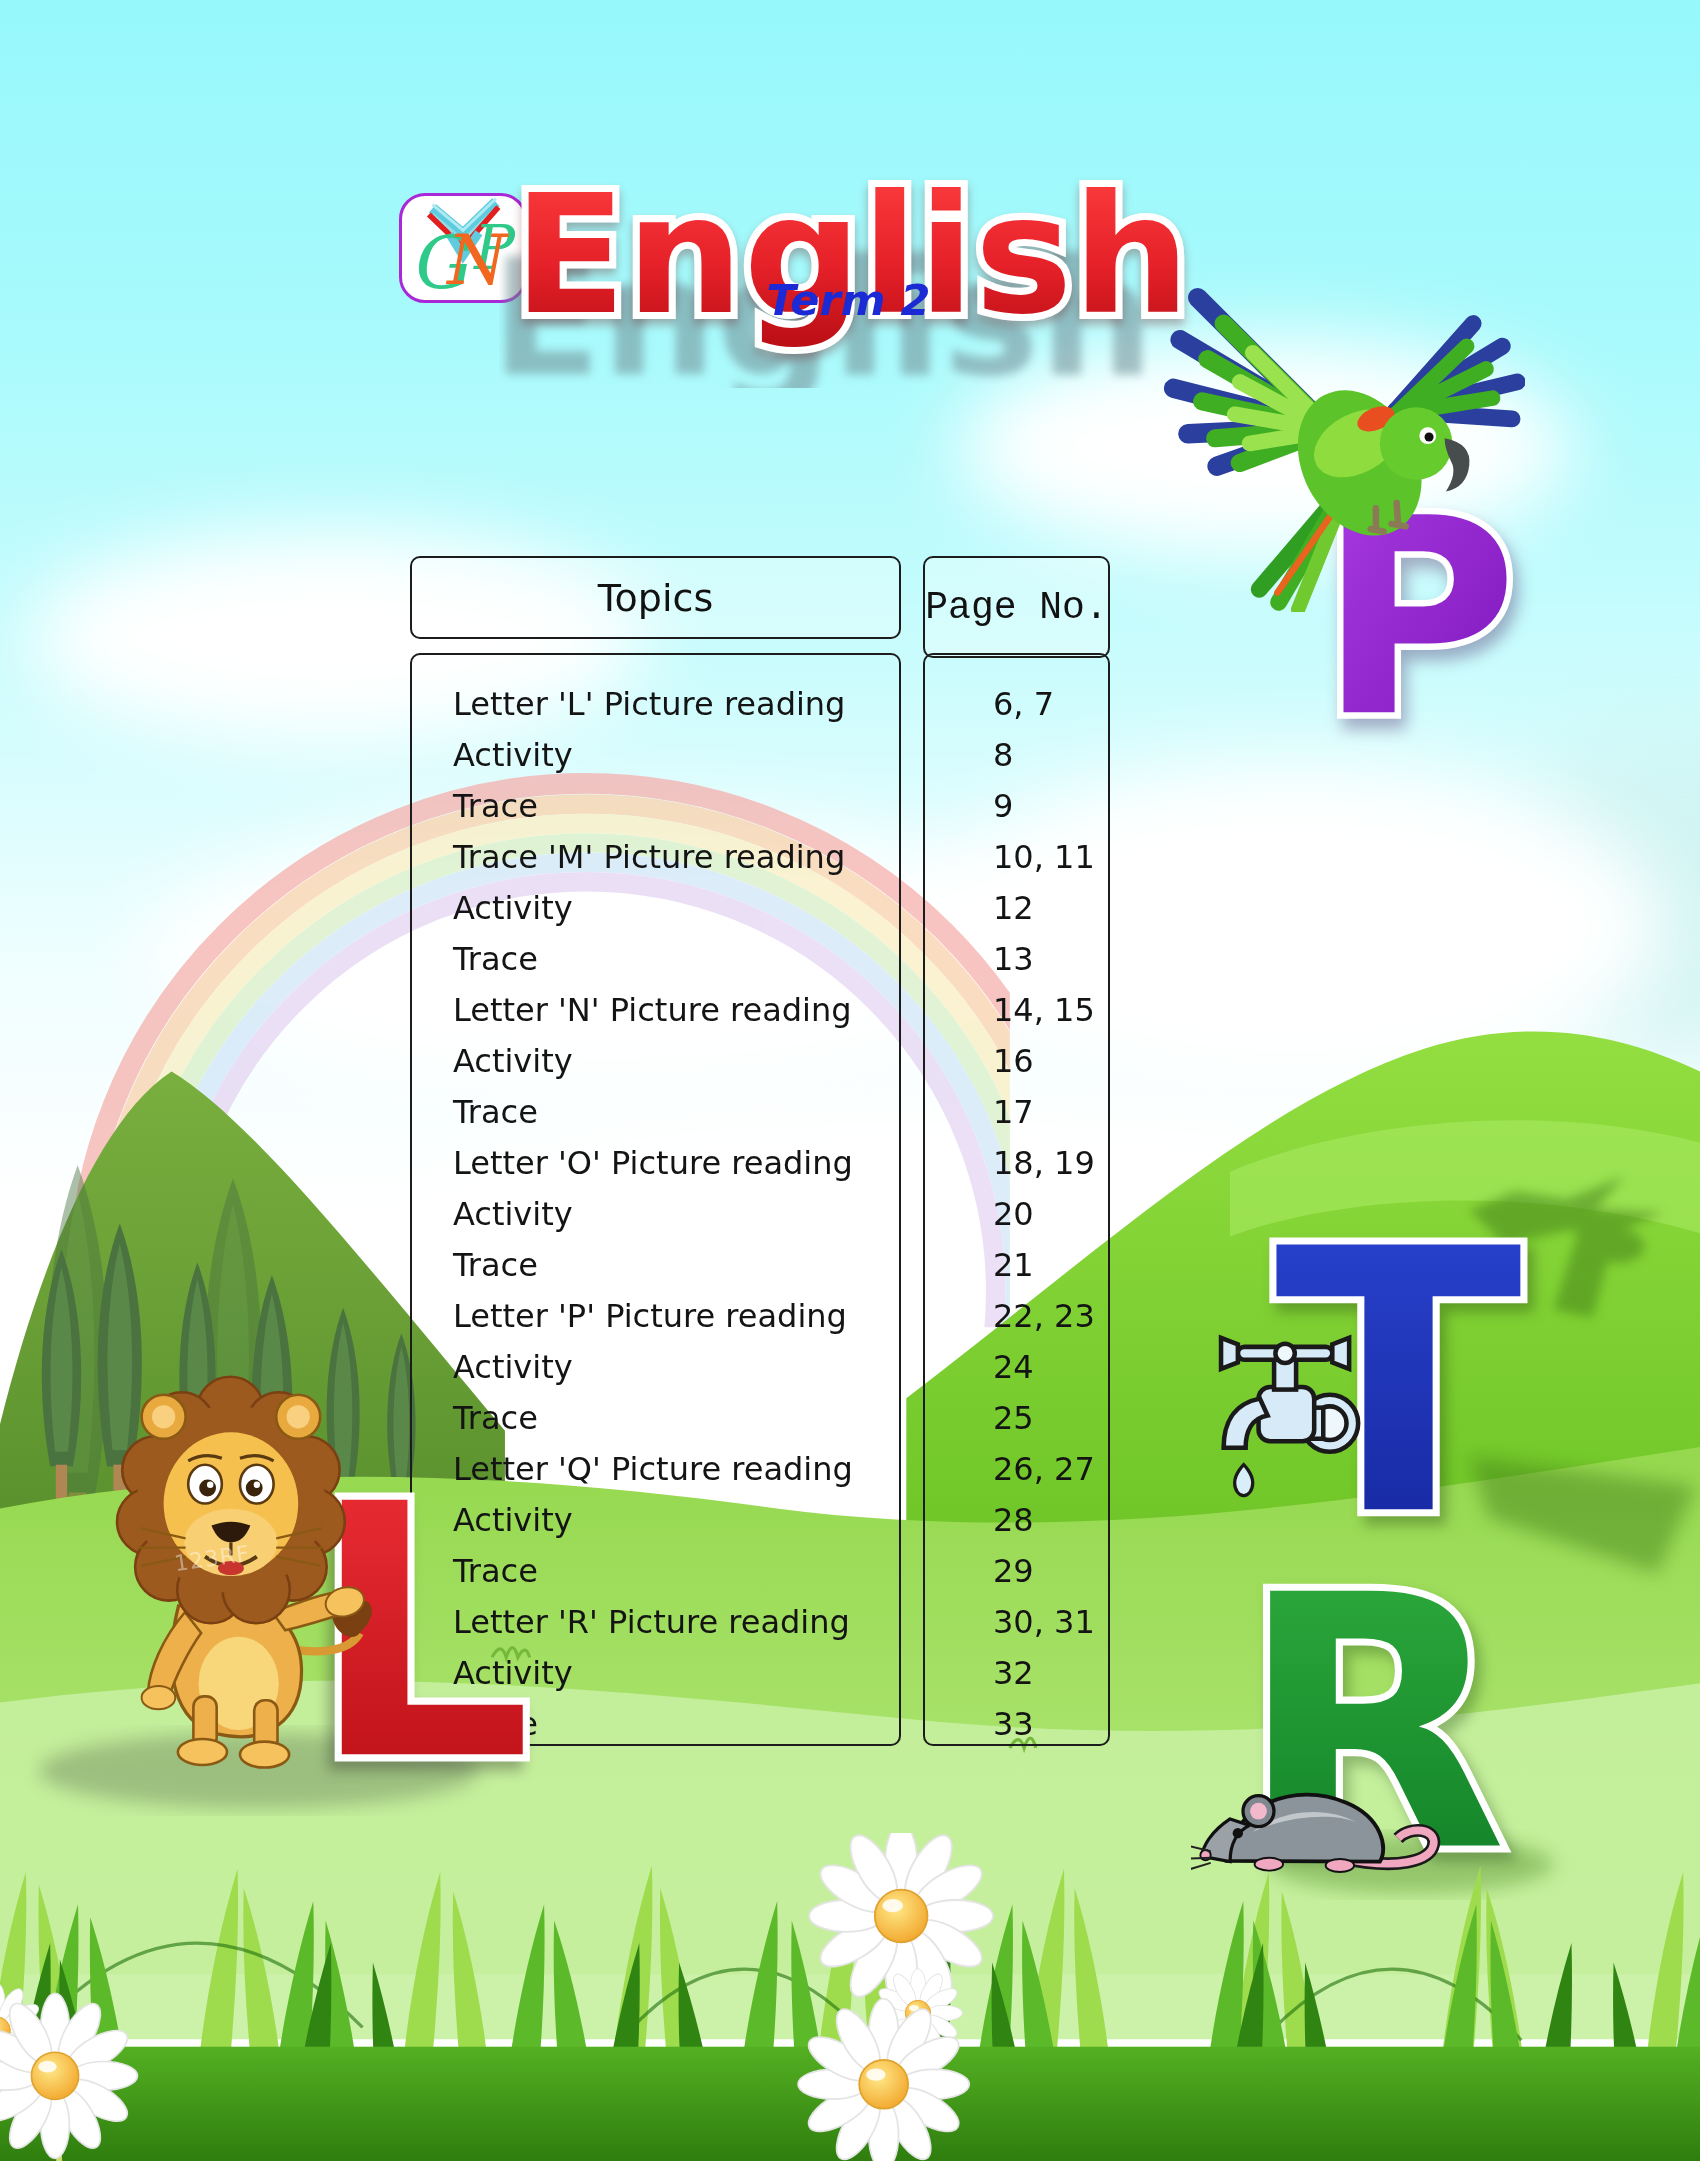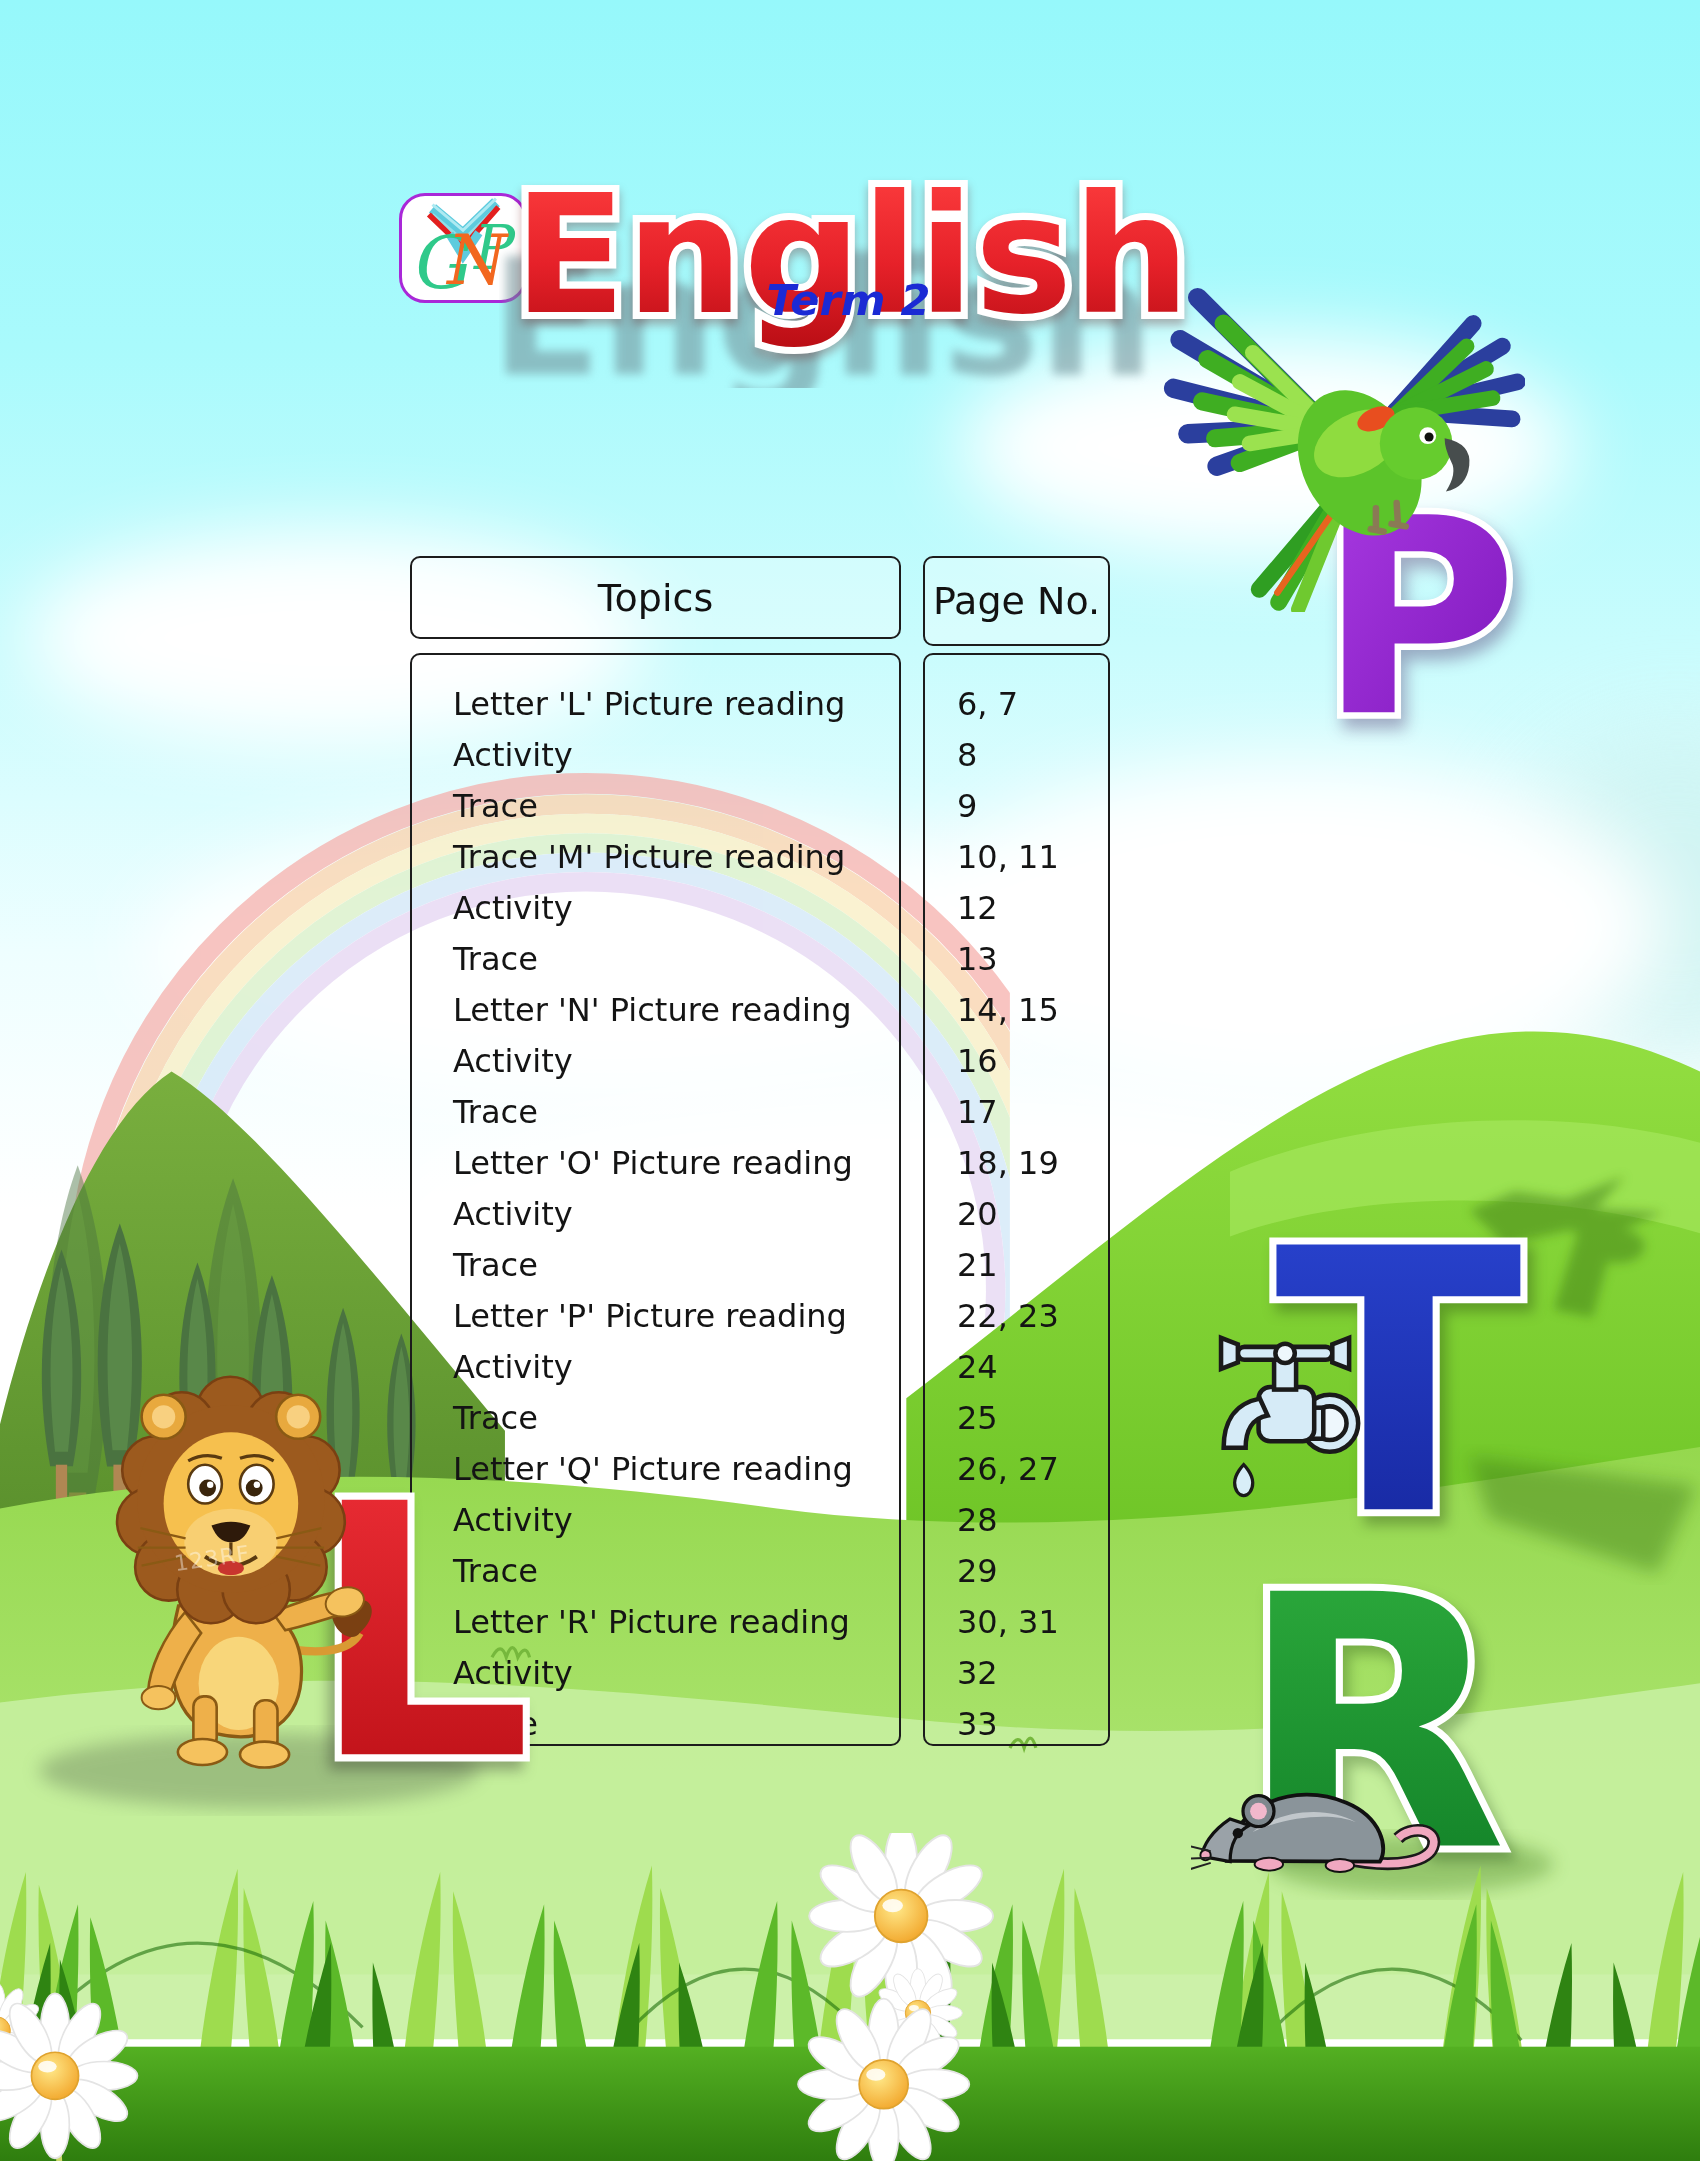--- a/index.html
+++ b/index.html
@@ -12,21 +12,21 @@
   .cloud-cyan{position:absolute;border-radius:50%;background:#cdf3f1;filter:blur(45px);opacity:.8;}
   
   .backdrop{position:absolute;left:0;top:0;}
   
   .tbox{position:absolute;border:2.6px solid #1c1c1c;border-radius:10px;box-sizing:border-box;}
   .thead{background:rgba(255,255,255,0.30);display:flex;align-items:center;justify-content:center;
          font-size:38px;color:#121212;}
   .tbody{background:transparent;padding-top:17px;}
   .trow{height:51px;display:flex;align-items:flex-end;font-size:32px;color:#141414;}
   .trow .topic{padding-left:41px;white-space:nowrap;}
-  .prow{padding-left:32px;}
+  .prow{padding-left:68px;}
   
   .logo{position:absolute;left:399px;top:193px;width:128px;height:110px;background:#ffffff;
         border:3.2px solid #a928d8;border-radius:26px;box-sizing:border-box;}
   
   .term{position:absolute;left:745px;top:275px;width:207px;text-align:center;
         font-size:43px;font-weight:bold;font-style:italic;color:#1b2ad4;}
   
   .abs{position:absolute;}
   .big-letter{font-family:"DejaVu Sans","Liberation Sans",sans-serif;font-weight:bold;}
   
@@ -113,21 +113,21 @@
     <path d="M1560,2700 q14,-26 22,0 q10,-30 18,0" stroke="#76b83c" stroke-width="5" fill="none"></path>
 
     <ellipse cx="400" cy="2735" rx="340" ry="58" fill="#55684e" opacity="0.35" filter="url(#soft14)"></ellipse>
     <path d="M2270,2250 L2620,2295 L2560,2430 L2300,2345 Z" fill="#3f7d16" opacity="0.45" filter="url(#soft14)"></path>
     <ellipse cx="2180" cy="2880" rx="220" ry="45" fill="#3f7d16" opacity="0.35" filter="url(#soft14)"></ellipse>
   </svg>
 
   <div class="tbox thead" style="left:410px;top:556px;width:491px;height:83px;">
     <span>Topics</span>
   </div>
-  <div class="tbox thead" style="left:923px;top:556px;width:187px;height:90px;">
+  <div class="tbox thead" style="left:923px;top:556px;width:187px;height:102px;font-family:Liberation Mono, monospace;">
     <span>Page No.</span>
   </div>
 
   <div class="tbox tbody" style="left:410px;top:653px;width:491px;height:1093px;">
     <div class="trow">
         <span class="topic">Letter 'L' Picture reading</span>
       </div>
     <div class="trow">
         <span class="topic">Activity</span>
       </div>

